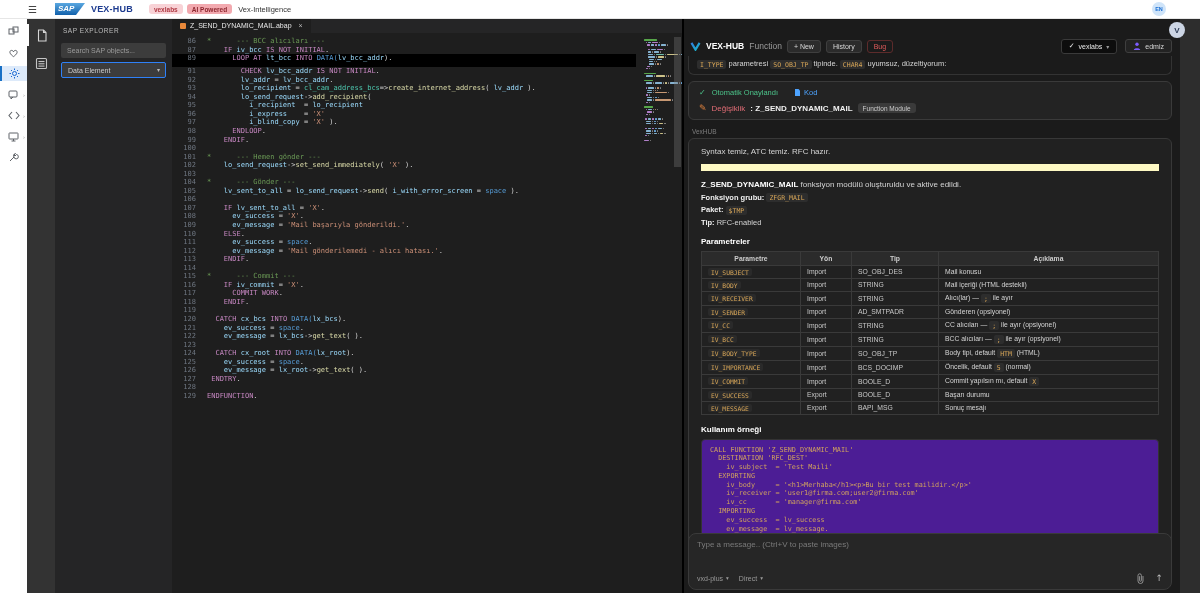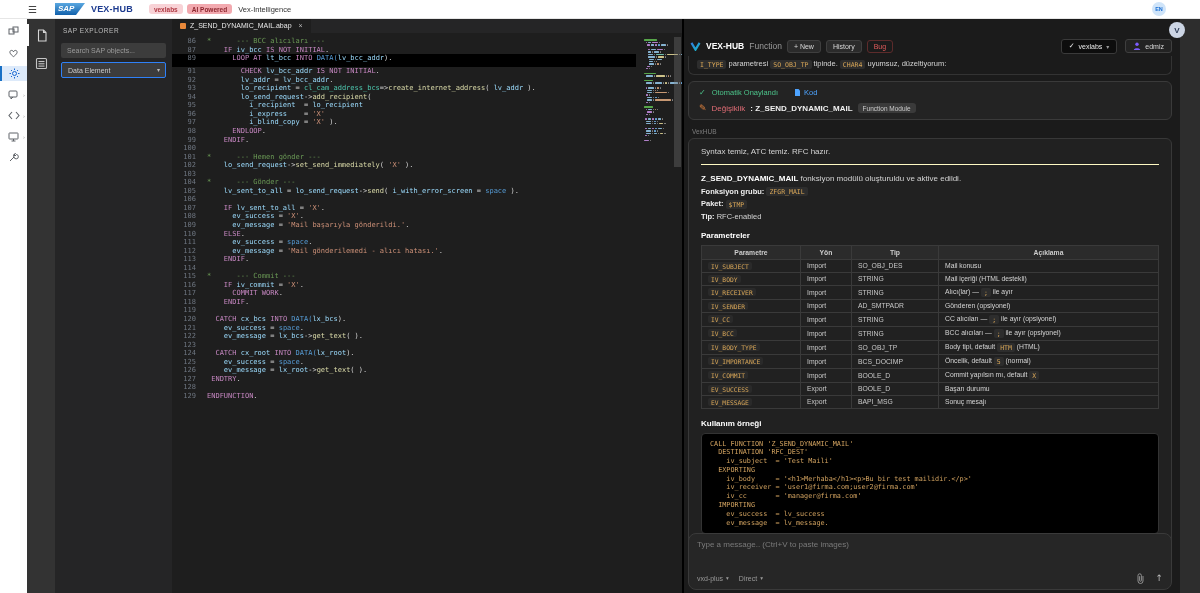--- a/index.html
+++ b/index.html
@@ -75,33 +75,33 @@
   .ok-check{color:#4cc38a;font-size:8px;}
   .kind{color:#4da3ff;display:flex;align-items:center;gap:3px;margin-left:10px;}
   .card-row2{display:flex;align-items:center;gap:5px;margin-top:6px;font-size:8px;}
   .pencil{color:#e0823d;font-size:9px;}
   .chg{color:#e06c75;font-weight:normal;}
   .obj{color:#f0f0f0;font-weight:bold;}
   .fm-badge{background:#3a3a3a;color:#cccccc;font-size:6.5px;padding:1.5px 5px;border-radius:3px;}
 
   .sender{margin:8px 0 0 8px;font-size:6.5px;color:#7d7d7d;}
   .bubble{margin:3px 8px 0 4px;border:1px solid #383838;border-radius:6px;background:#212121;padding:8px 12px 10px 12px;color:#d4d4d4;}
-  .b-summary{font-size:8px;padding-bottom:8px;border-bottom:1px solid #fef9c3;}
+  .b-summary{font-size:8px;padding-bottom:8px;border-bottom:7px solid #fef9c3;}
   .b-created{font-size:8px;margin-top:9px;}
   .b-created b{color:#ffffff;}
   .meta-line{font-size:7.5px;margin-top:3.5px;}
   .meta-label{font-weight:bold;color:#f0f0f0;}
   .meta-val{color:#d4d4d4;}
   .b-h{font-size:8px;font-weight:bold;color:#ffffff;margin:10px 0 5px 0;}
   table.params{width:100%;border-collapse:collapse;}
   table.params th{border:1px solid #3a3a3a;background:#2b2b2b;color:#cccccc;font-size:6.8px;font-weight:bold;padding:3px 6px;text-align:center;}
   table.params td{border:1px solid #3a3a3a;color:#c8c8c8;font-size:6.8px;padding:2.5px 6px;}
   .param-chip{background:#2a2a2a;color:#d8a657;font-family:"DejaVu Sans Mono",monospace;font-size:6.3px;padding:0.5px 3px;border-radius:2px;}
   td.c2{width:38px;} td.c3{width:74px;} td.c1{width:86px;}
-  .codeblock{background:#000000;border:1px solid #333;border-radius:4px;padding:6px 8px;margin-top:2px;}
+  .codeblock{background:#4c1d95;border:1px solid #333;border-radius:4px;padding:6px 8px;margin-top:2px;}
   .uc-line{font-family:"DejaVu Sans Mono",monospace;font-size:6.8px;line-height:8.8px;color:#d0a15f;white-space:pre;}
   .b-note{font-size:7.3px;color:#c8c8c8;margin-top:9px;}
 
   .composer{position:absolute;left:4px;right:8px;bottom:3px;height:57px;background:#262626;border:1px solid #3a3a3a;border-radius:8px;box-sizing:border-box;padding:6px 8px 4px 8px;display:flex;flex-direction:column;}
   .composer textarea{flex:1;background:transparent;border:none;outline:none;resize:none;color:#dddddd;font-size:8px;font-family:"Liberation Sans",sans-serif;padding:0;}
   .composer textarea::placeholder{color:#7a7a7a;}
   .comp-row{display:flex;align-items:center;gap:10px;height:14px;}
   .comp-dd{color:#9a9a9a;font-size:7px;display:flex;align-items:center;gap:3px;cursor:pointer;}
   .comp-right{margin-left:auto;display:flex;gap:10px;align-items:center;}
   .clip{color:#9a9a9a;}

